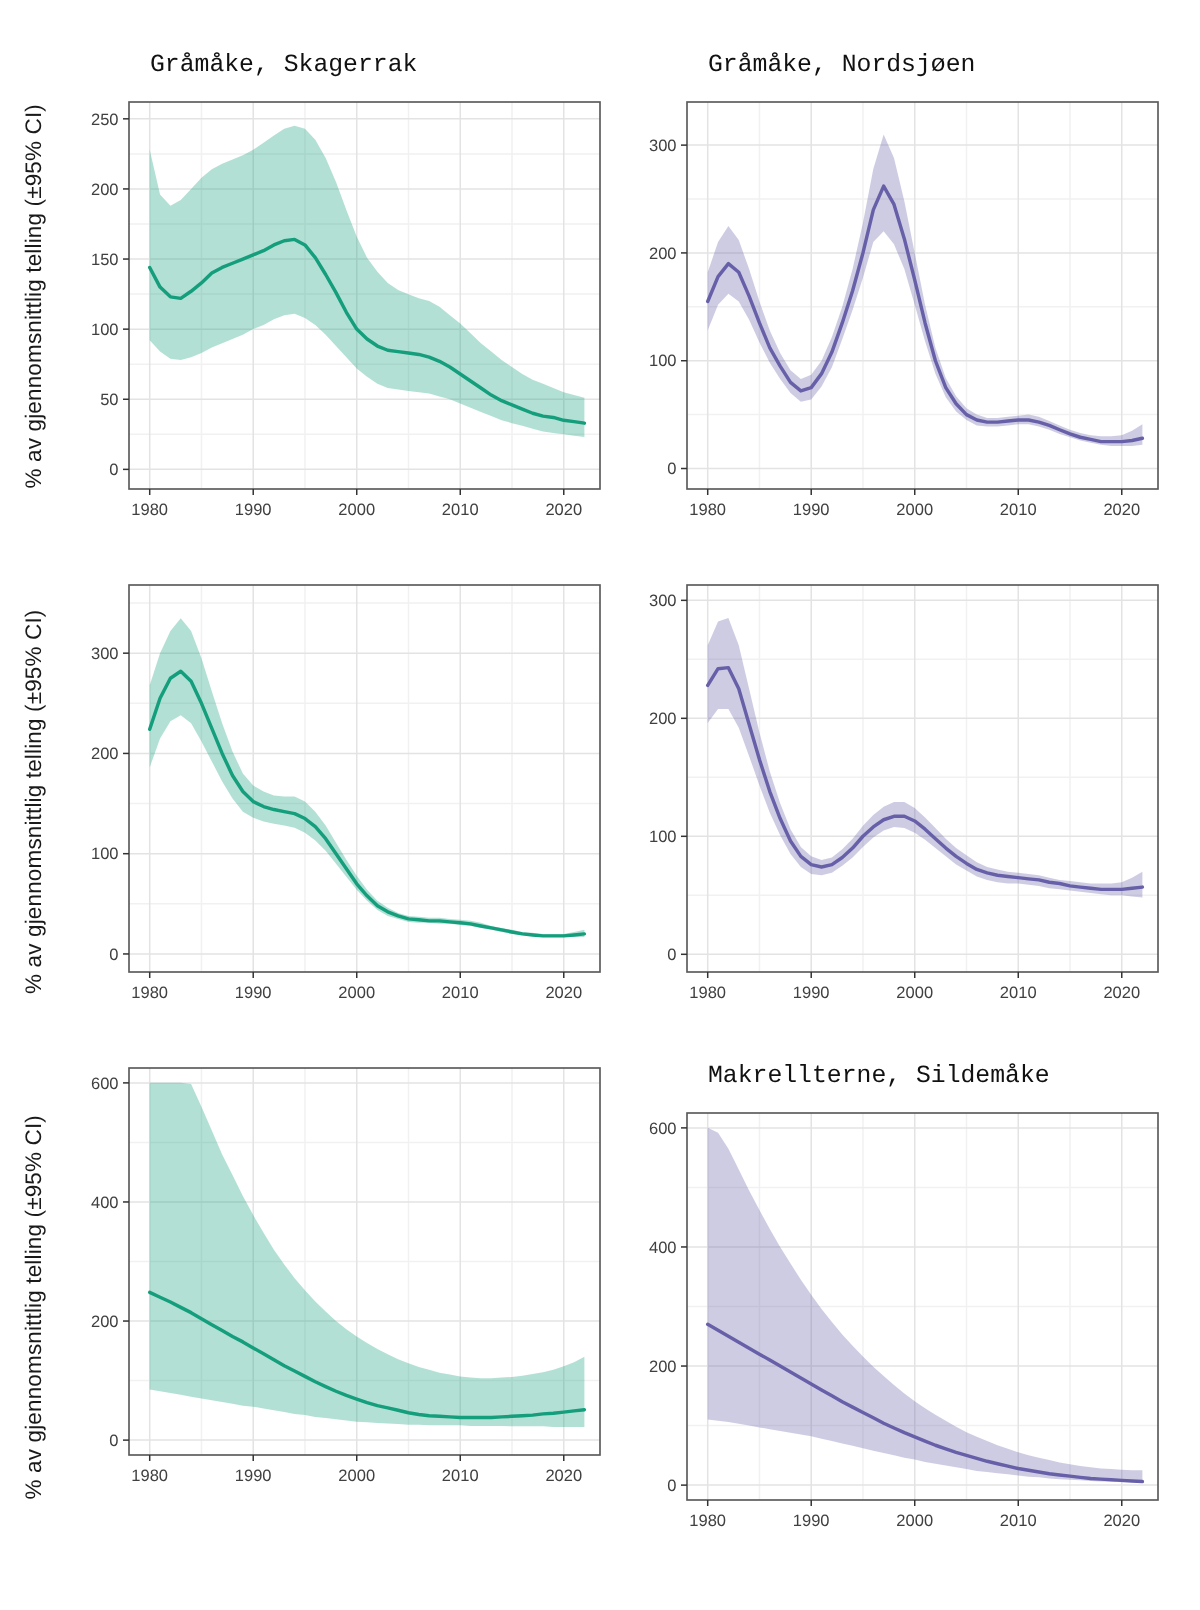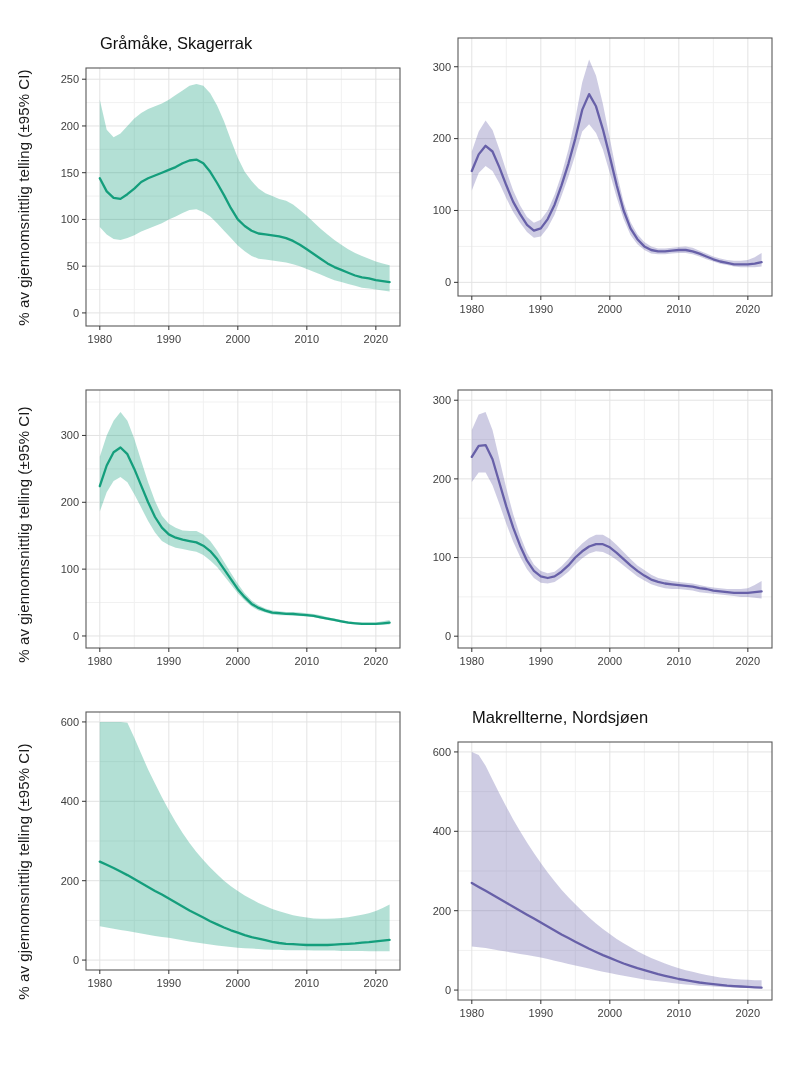--- a/index.html
+++ b/index.html
@@ -17,21 +17,21 @@
   .ylab span{
     transform:rotate(-90deg);
     white-space:nowrap;
     font-size:15px;color:#1a1a1a;
     letter-spacing:0.1px;
   }
   .cell{width:366px;margin-right:6px;}
   .title{
     margin:0 0 8px 54px;
     font-size:16.5px;font-weight:400;color:#111111;
-    height:22px;line-height:22px;
+    height:22px;line-height:22px;font-family:Liberation Mono, monospace;
   }
   svg.plot{display:block;}
   .ticklab{
     font-family:"Liberation Sans", sans-serif;
     font-size:11px;
     fill:#404040;
   }
 </style>
 </head>
 <body>
@@ -91,20 +91,21 @@
           <text x="122.81318681318682" y="281" text-anchor="middle" class="ticklab">1990</text>
           <line x1="191.82417582417582" x2="191.82417582417582" y1="264" y2="268" stroke="#333333" stroke-width="1"></line>
           <text x="191.82417582417582" y="281" text-anchor="middle" class="ticklab">2000</text>
           <line x1="260.83516483516485" x2="260.83516483516485" y1="264" y2="268" stroke="#333333" stroke-width="1"></line>
           <text x="260.83516483516485" y="281" text-anchor="middle" class="ticklab">2010</text>
           <line x1="329.84615384615387" x2="329.84615384615387" y1="264" y2="268" stroke="#333333" stroke-width="1"></line>
           <text x="329.84615384615387" y="281" text-anchor="middle" class="ticklab">2020</text>
         </svg>
     </section>
     <section class="cell">
+      <h2 class="title">Gråmåke, Nordsjøen</h2>
       <svg class="plot" width="366" height="300" viewBox="0 0 366 300">
           <defs>
             <clipPath id="clip1">
               <rect x="40" y="6" width="314" height="258"></rect>
             </clipPath>
           </defs>
           <line x1="88.30769230769232" x2="88.30769230769232" y1="6" y2="264" stroke="#f1f1f1" stroke-width="1"></line>
           <line x1="157.3186813186813" x2="157.3186813186813" y1="6" y2="264" stroke="#f1f1f1" stroke-width="1"></line>
           <line x1="226.32967032967034" x2="226.32967032967034" y1="6" y2="264" stroke="#f1f1f1" stroke-width="1"></line>
           <line x1="295.34065934065933" x2="295.34065934065933" y1="6" y2="264" stroke="#f1f1f1" stroke-width="1"></line>
@@ -288,21 +289,21 @@
           <text x="122.81318681318682" y="281" text-anchor="middle" class="ticklab">1990</text>
           <line x1="191.82417582417582" x2="191.82417582417582" y1="264" y2="268" stroke="#333333" stroke-width="1"></line>
           <text x="191.82417582417582" y="281" text-anchor="middle" class="ticklab">2000</text>
           <line x1="260.83516483516485" x2="260.83516483516485" y1="264" y2="268" stroke="#333333" stroke-width="1"></line>
           <text x="260.83516483516485" y="281" text-anchor="middle" class="ticklab">2010</text>
           <line x1="329.84615384615387" x2="329.84615384615387" y1="264" y2="268" stroke="#333333" stroke-width="1"></line>
           <text x="329.84615384615387" y="281" text-anchor="middle" class="ticklab">2020</text>
         </svg>
     </section>
     <section class="cell">
-      <h2 class="title">Makrellterne, Nordsjøen</h2>
+      <h2 class="title">Makrellterne, Sildemåke</h2>
       <svg class="plot" width="366" height="300" viewBox="0 0 366 300">
           <defs>
             <clipPath id="clip5">
               <rect x="40" y="6" width="314" height="258"></rect>
             </clipPath>
           </defs>
           <line x1="88.30769230769232" x2="88.30769230769232" y1="6" y2="264" stroke="#f1f1f1" stroke-width="1"></line>
           <line x1="157.3186813186813" x2="157.3186813186813" y1="6" y2="264" stroke="#f1f1f1" stroke-width="1"></line>
           <line x1="226.32967032967034" x2="226.32967032967034" y1="6" y2="264" stroke="#f1f1f1" stroke-width="1"></line>
           <line x1="295.34065934065933" x2="295.34065934065933" y1="6" y2="264" stroke="#f1f1f1" stroke-width="1"></line>

